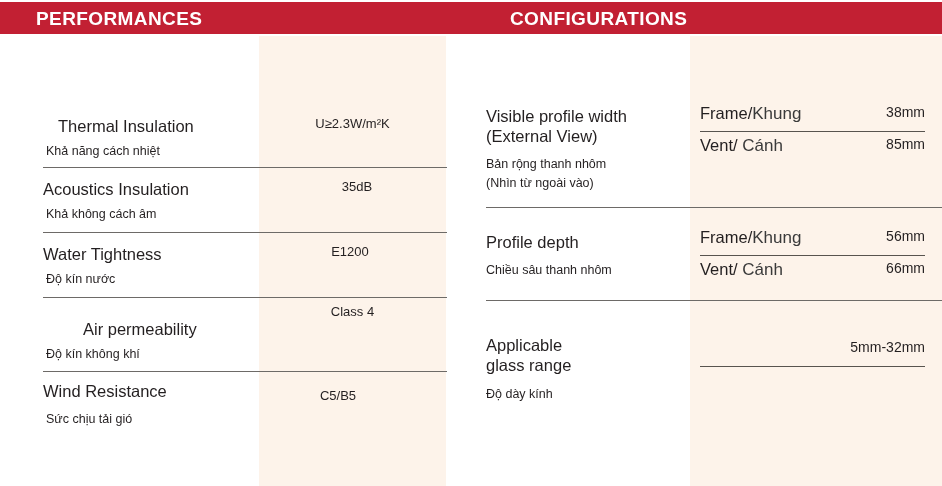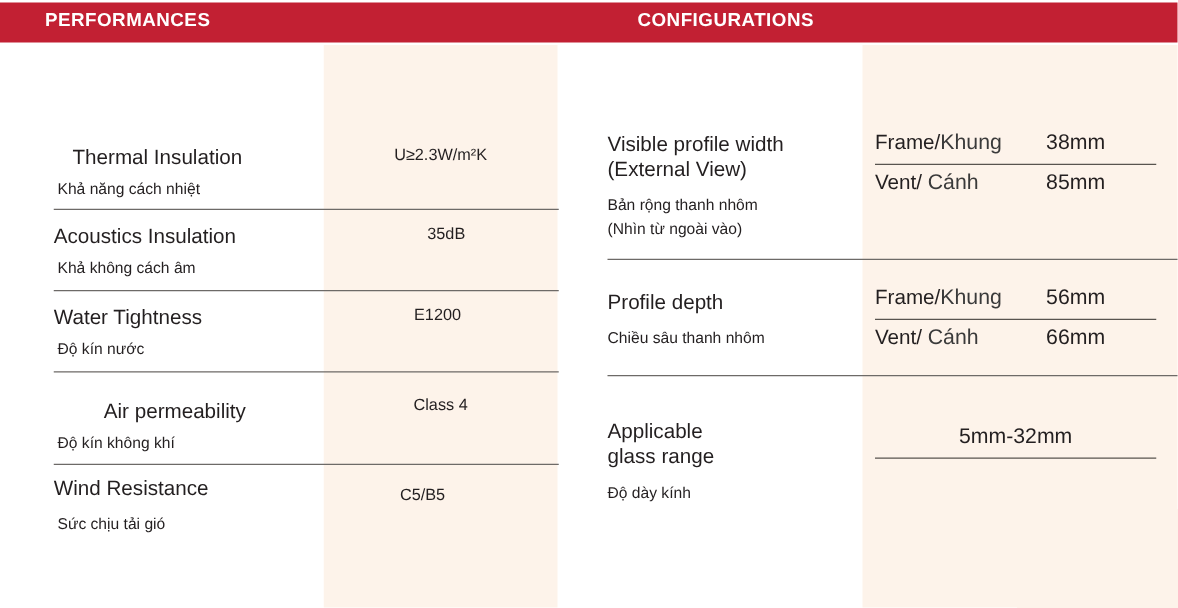--- a/index.html
+++ b/index.html
@@ -12,21 +12,21 @@
     position:relative;
   }
 
   
   .header-bar{
     position:absolute;left:0;top:2px;width:942px;height:32px;
     background:#c22033;
   }
   .header-title{
     position:absolute;top:8px;
-    font-size:15px;font-weight:bold;color:#ffffff;
+    font-size:19px;font-weight:bold;color:#ffffff;
     letter-spacing:.4px;
     white-space:nowrap;
   }
   .header-title.left{left:36px;}
   .header-title.right{left:510px;}
 
   
   .cream-left{
     position:absolute;left:259px;top:36px;width:187px;height:450px;
     background:#fdf3ea;
@@ -80,24 +80,24 @@
   .sub-key{
     position:absolute;
     font-size:16.5px;
     color:#231f20;
     white-space:nowrap;
   }
   .sub-key .kw{font-weight:normal;}
   .sub-key .vi{font-size:17px;color:#3a3a3a;}
   .sub-val{
     position:absolute;
-    font-size:17px;
+    font-size:14px;
     color:#231f20;
     white-space:nowrap;
-    text-align:center;
+    text-align:right;
   }
 </style>
 </head>
 <body>
 
 <div class="cream-left"></div>
 <div class="cream-right"></div>
 
 <div class="header-bar"></div>
 <div class="header-title left">PERFORMANCES</div>
@@ -122,21 +122,21 @@
   <div class="row">
     <div class="label-en" style="left:43px;top:208px;">Water Tightness</div>
     <div class="label-vi" style="left:46px;top:235px;">Độ kín nước</div>
     <div class="value value-center" style="left:259px;top:208px;width:182px;">E1200</div>
   </div>
   <div class="divider" style="left:43px;top:261px;width:404px;"></div>
 
   <div class="row">
     <div class="label-en" style="left:43px;top:283px;margin-left:40px;">Air permeability</div>
     <div class="label-vi" style="left:46px;top:310px;">Độ kín không khí</div>
-    <div class="value value-center" style="left:259px;top:280px;width:187px;">Class 4</div>
+    <div class="value value-center" style="left:259px;top:268px;width:187px;">Class 4</div>
   </div>
   <div class="divider" style="left:43px;top:335px;width:404px;"></div>
 
   <div class="row">
     <div class="label-en" style="left:43px;top:345px;">Wind Resistance</div>
     <div class="label-vi" style="left:46px;top:375px;">Sức chịu tải gió</div>
     <div class="value value-center" style="left:259px;top:352px;width:158px;">C5/B5</div>
   </div>
 
 </div>

